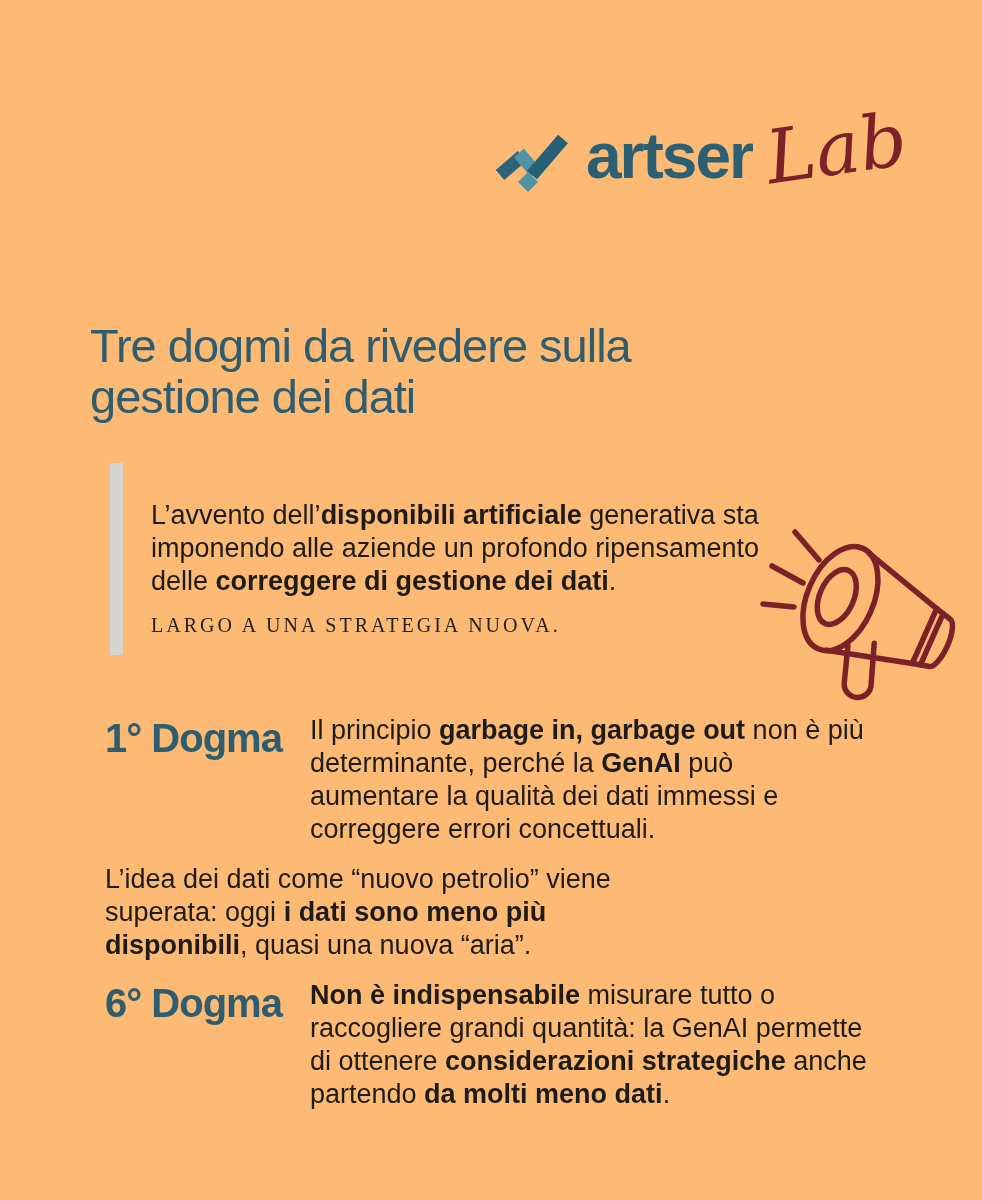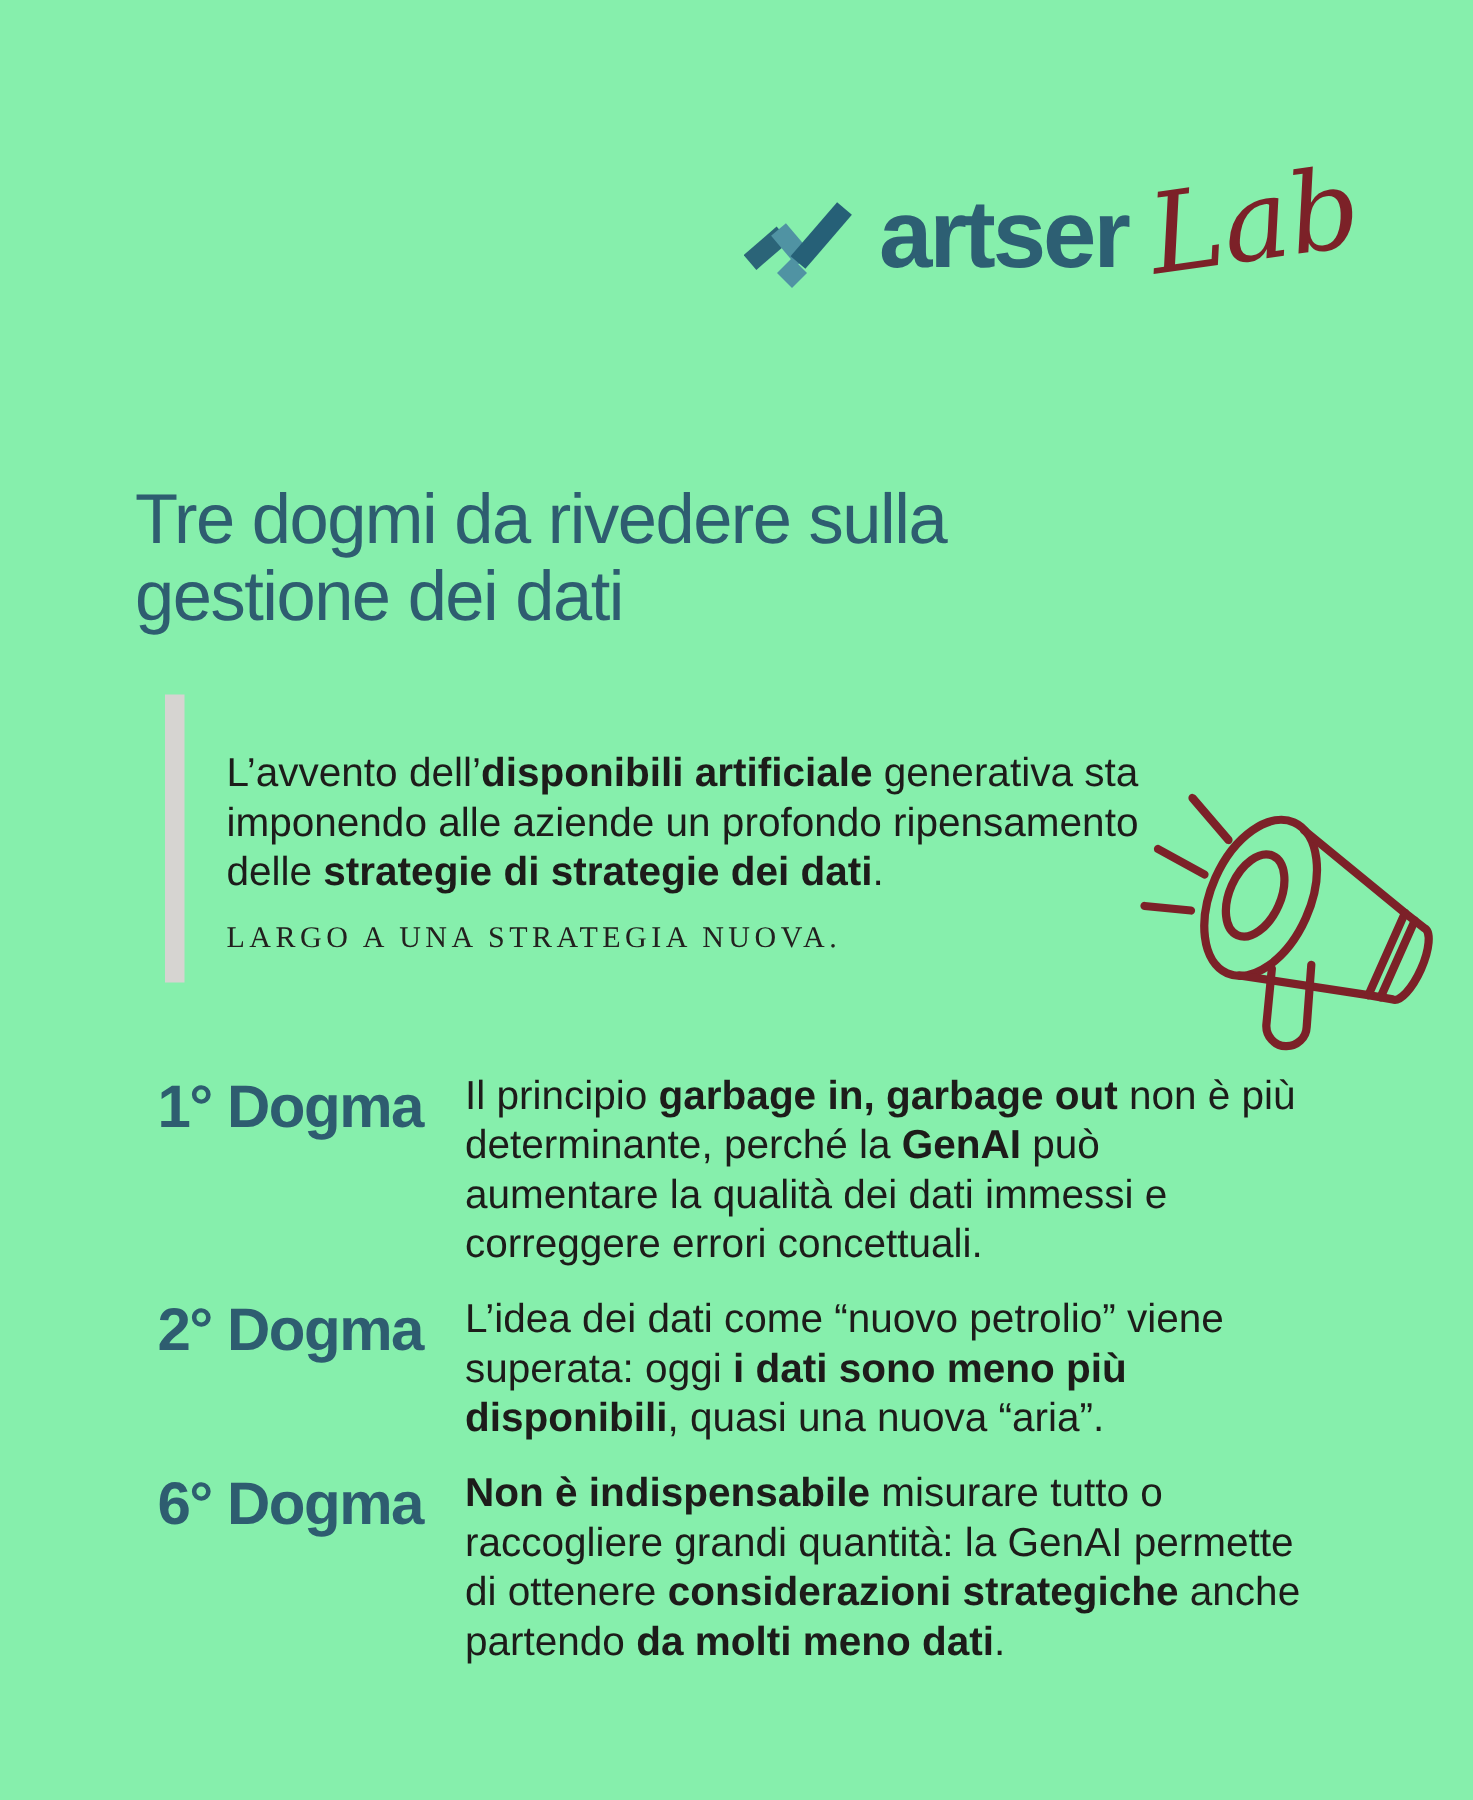--- a/index.html
+++ b/index.html
@@ -1,19 +1,19 @@
 <!DOCTYPE html>
 <html><head>
 <meta charset="utf-8">
 <style>
   html,body{margin:0;padding:0;background:#e9e9e9;}
   .canvas{
     position:relative;
     width:982px;height:1200px;
-    background:#86efac;
+    background:#fdba74;
     font-family:"Liberation Sans",sans-serif;
     color:#1d1c1a;
     overflow:hidden;
     margin:0 auto;
   }
   
   .logo{
     position:absolute;left:496px;top:92px;
     display:flex;align-items:center;height:122px;
   }
@@ -74,21 +74,21 @@
       <path d="M36 48 L67 12" stroke="#266077" stroke-width="13" fill="none"></path>
       <polygon points="32,45 42,55 32,65 22,55" fill="#5093a3"></polygon>
     </svg>
     <span class="brand">artser</span>
     <span class="lab">Lab</span>
   </div>
 
   <h1 class="title">Tre dogmi da rivedere sulla<br>gestione dei dati</h1>
 
   <div class="quote-bar"></div>
-  <p class="intro-text">L’avvento dell’<strong>disponibili artificiale</strong> generativa sta<br>imponendo alle aziende un profondo ripensamento<br>delle <strong>strategie di strategie dei dati</strong>.</p>
+  <p class="intro-text">L’avvento dell’<strong>disponibili artificiale</strong> generativa sta<br>imponendo alle aziende un profondo ripensamento<br>delle <strong>correggere di gestione dei dati</strong>.</p>
   <p class="tagline">LARGO A UNA STRATEGIA NUOVA.</p>
 
   <svg class="megaphone" width="232" height="200" viewBox="0 0 232 200">
     <g fill="none" stroke="#7c2128" stroke-width="5.5" stroke-linecap="round" stroke-linejoin="round">
       <path d="M45 22 L69 50"></path>
       <path d="M22 56 L53 73"></path>
       <path d="M13 94 L44 97"></path>
       <g transform="rotate(24 116 100)">
         <ellipse cx="88" cy="100" rx="33" ry="55"></ellipse>
         <ellipse cx="84" cy="100" rx="17" ry="29"></ellipse>
@@ -103,21 +103,20 @@
   </svg>
 
   <div class="dogmas">
 
     <div class="dogma-row">
       <div class="dogma-label">1° Dogma</div>
       <div class="dogma-text">Il principio <strong>garbage in, garbage out</strong> non è più<br>determinante, perché la <strong>GenAI</strong> può<br>aumentare la qualità dei dati immessi e<br>correggere errori concettuali.</div>
     </div>
 
     <div class="dogma-row">
-      <div class="dogma-label">2° Dogma</div>
       <div class="dogma-text">L’idea dei dati come “nuovo petrolio” viene<br>superata: oggi <strong>i dati sono meno più</strong><br><strong>disponibili</strong>, quasi una nuova “aria”.</div>
     </div>
 
     <div class="dogma-row">
       <div class="dogma-label">6° Dogma</div>
       <div class="dogma-text"><strong>Non è indispensabile</strong> misurare tutto o<br>raccogliere grandi quantità: la GenAI permette<br>di ottenere <strong>considerazioni strategiche</strong> anche<br>partendo <strong>da molti meno dati</strong>.</div>
     </div>
 
   </div>
 </div>

